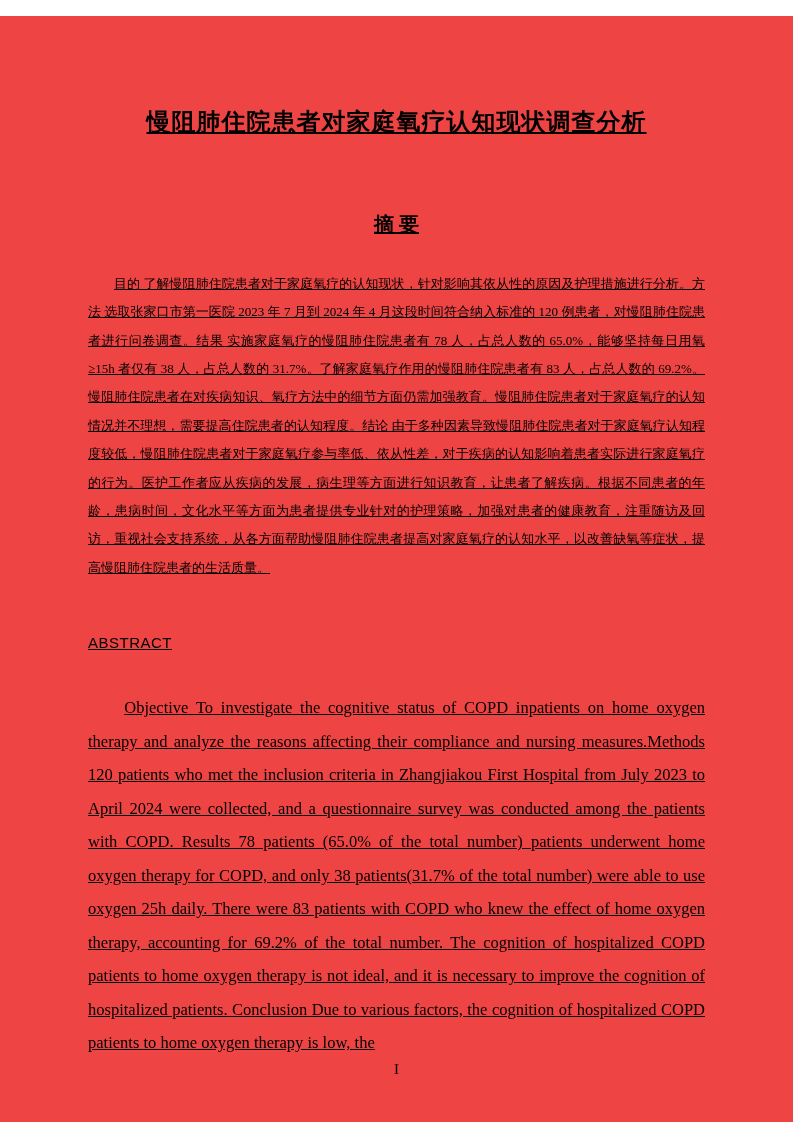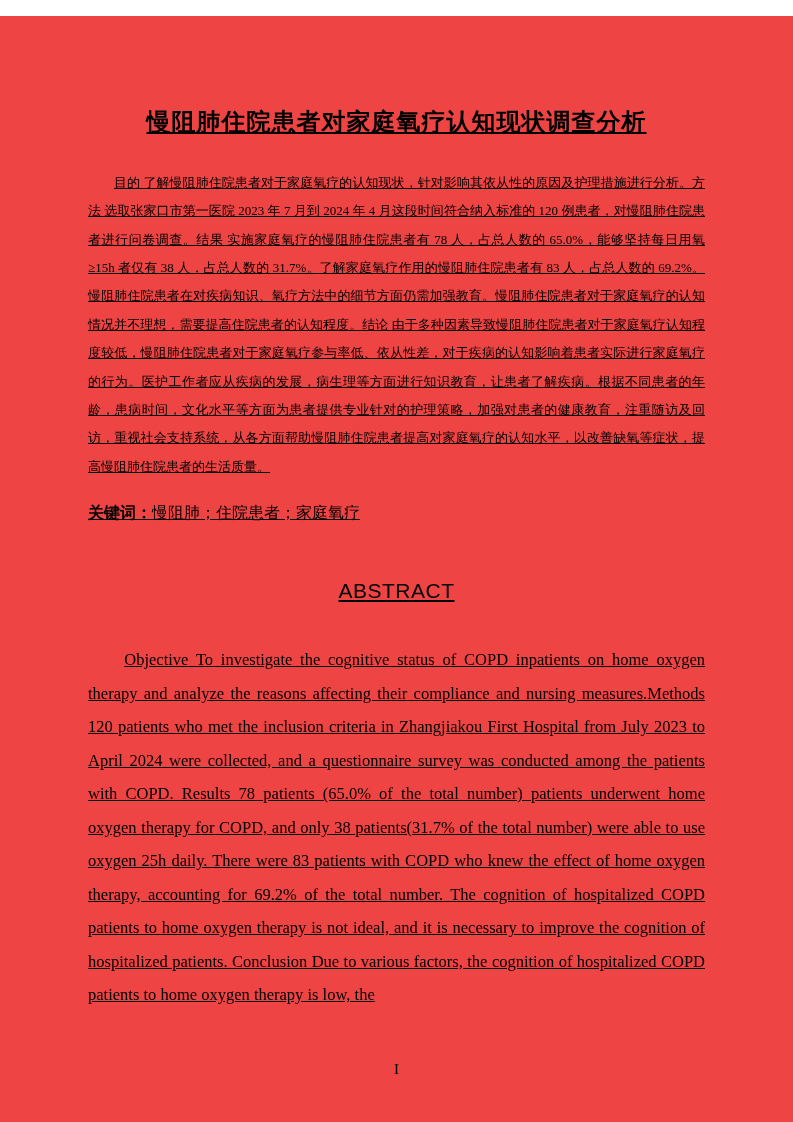--- a/index.html
+++ b/index.html
@@ -51,22 +51,22 @@
     font-size: 16px;
     line-height: 28px;
     text-align: left;
   }
   .keywords-label {
     font-weight: bold;
   }
   .en-abstract-heading {
     margin: 0;
     padding-top: 52px;
-    text-align: center;
-    font-size: 21px;
+    text-align: left;
+    font-size: 15px;
     font-weight: normal;
     font-family: "Liberation Sans", "DejaVu Sans", sans-serif;
     letter-spacing: 0.5px;
   }
   .en-abstract-body {
     margin: 0;
     padding-top: 40px;
     font-size: 16.5px;
     line-height: 33.5px;
     text-align: justify;
@@ -81,26 +81,24 @@
     font-size: 15px;
   }
 </style>
 </head>
 <body>
 
 <div class="page">
 
   <h1 class="doc-title">慢阻肺住院患者对家庭氧疗认知现状调查分析</h1>
 
+  <h2 class="zh-abstract-heading">摘  要</h2>
 
   <p class="zh-abstract-body">目的 了解慢阻肺住院患者对于家庭氧疗的认知现状，针对影响其依从性的原因及护理措施进行分析。方法 选取张家口市第一医院 2023 年 7 月到 2024 年 4 月这段时间符合纳入标准的 120 例患者，对慢阻肺住院患者进行问卷调查。结果 实施家庭氧疗的慢阻肺住院患者有 78 人，占总人数的 65.0%，能够坚持每日用氧≥15h 者仅有 38 人，占总人数的 31.7%。了解家庭氧疗作用的慢阻肺住院患者有 83 人，占总人数的 69.2%。慢阻肺住院患者在对疾病知识、氧疗方法中的细节方面仍需加强教育。慢阻肺住院患者对于家庭氧疗的认知情况并不理想，需要提高住院患者的认知程度。结论 由于多种因素导致慢阻肺住院患者对于家庭氧疗认知程度较低，慢阻肺住院患者对于家庭氧疗参与率低、依从性差，对于疾病的认知影响着患者实际进行家庭氧疗的行为。医护工作者应从疾病的发展，病生理等方面进行知识教育，让患者了解疾病。根据不同患者的年龄，患病时间，文化水平等方面为患者提供专业针对的护理策略，加强对患者的健康教育，注重随访及回访，重视社会支持系统，从各方面帮助慢阻肺住院患者提高对家庭氧疗的认知水平，以改善缺氧等症状，提高慢阻肺住院患者的生活质量。</p>
 
-  <p class="keywords-line">
-    <span class="keywords-label">关键词：</span><span>慢阻肺；住院患者；家庭氧疗</span>
-  </p>
 
   <h2 class="en-abstract-heading">ABSTRACT</h2>
 
   <p class="en-abstract-body">Objective    To investigate the cognitive status of COPD inpatients on home oxygen therapy and analyze the reasons affecting their compliance and nursing measures.Methods    120 patients who met the inclusion criteria in Zhangjiakou First Hospital from July 2023 to April 2024 were collected, and a questionnaire survey was conducted among the patients with COPD. Results 78 patients (65.0% of the total number) patients underwent home oxygen therapy for COPD, and only 38 patients(31.7% of the total number) were able to use oxygen 25h daily. There were 83 patients with COPD who knew the effect of home oxygen therapy, accounting for 69.2% of the total number. The cognition of hospitalized COPD patients to home oxygen therapy is not ideal, and it is necessary to improve the cognition of hospitalized patients. Conclusion    Due to various factors, the cognition of hospitalized COPD patients to home oxygen therapy is low, the</p>
 
   <div class="page-footer">
     <span>I</span>
   </div>
 
 </div>

